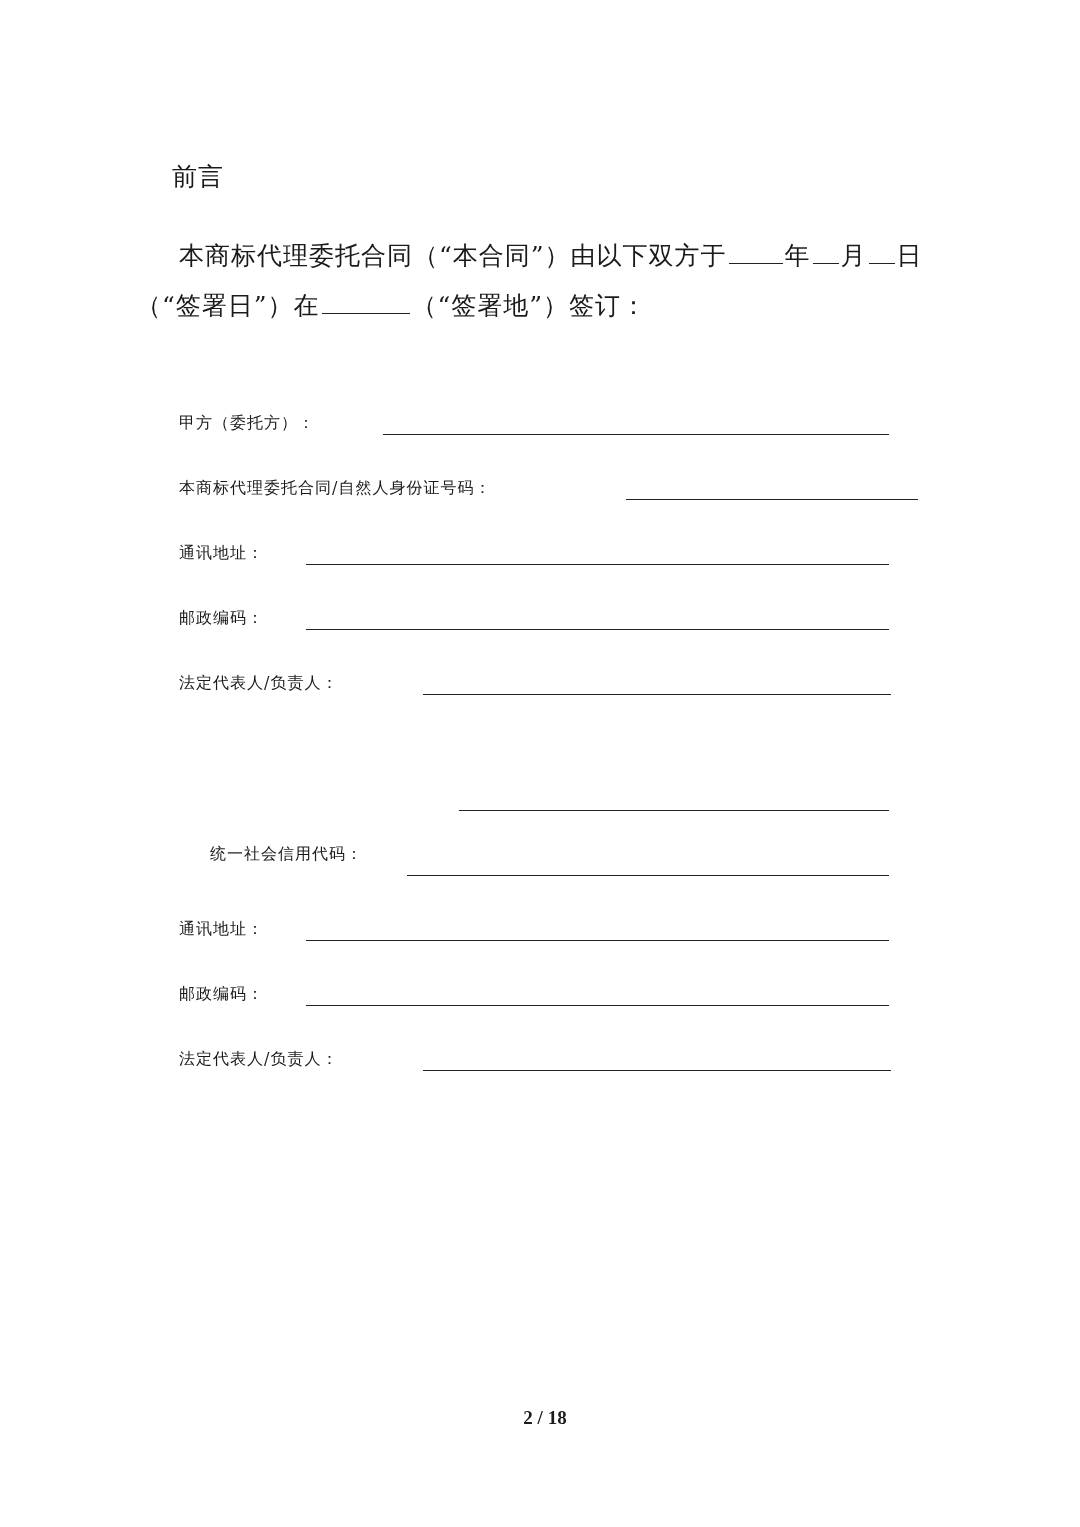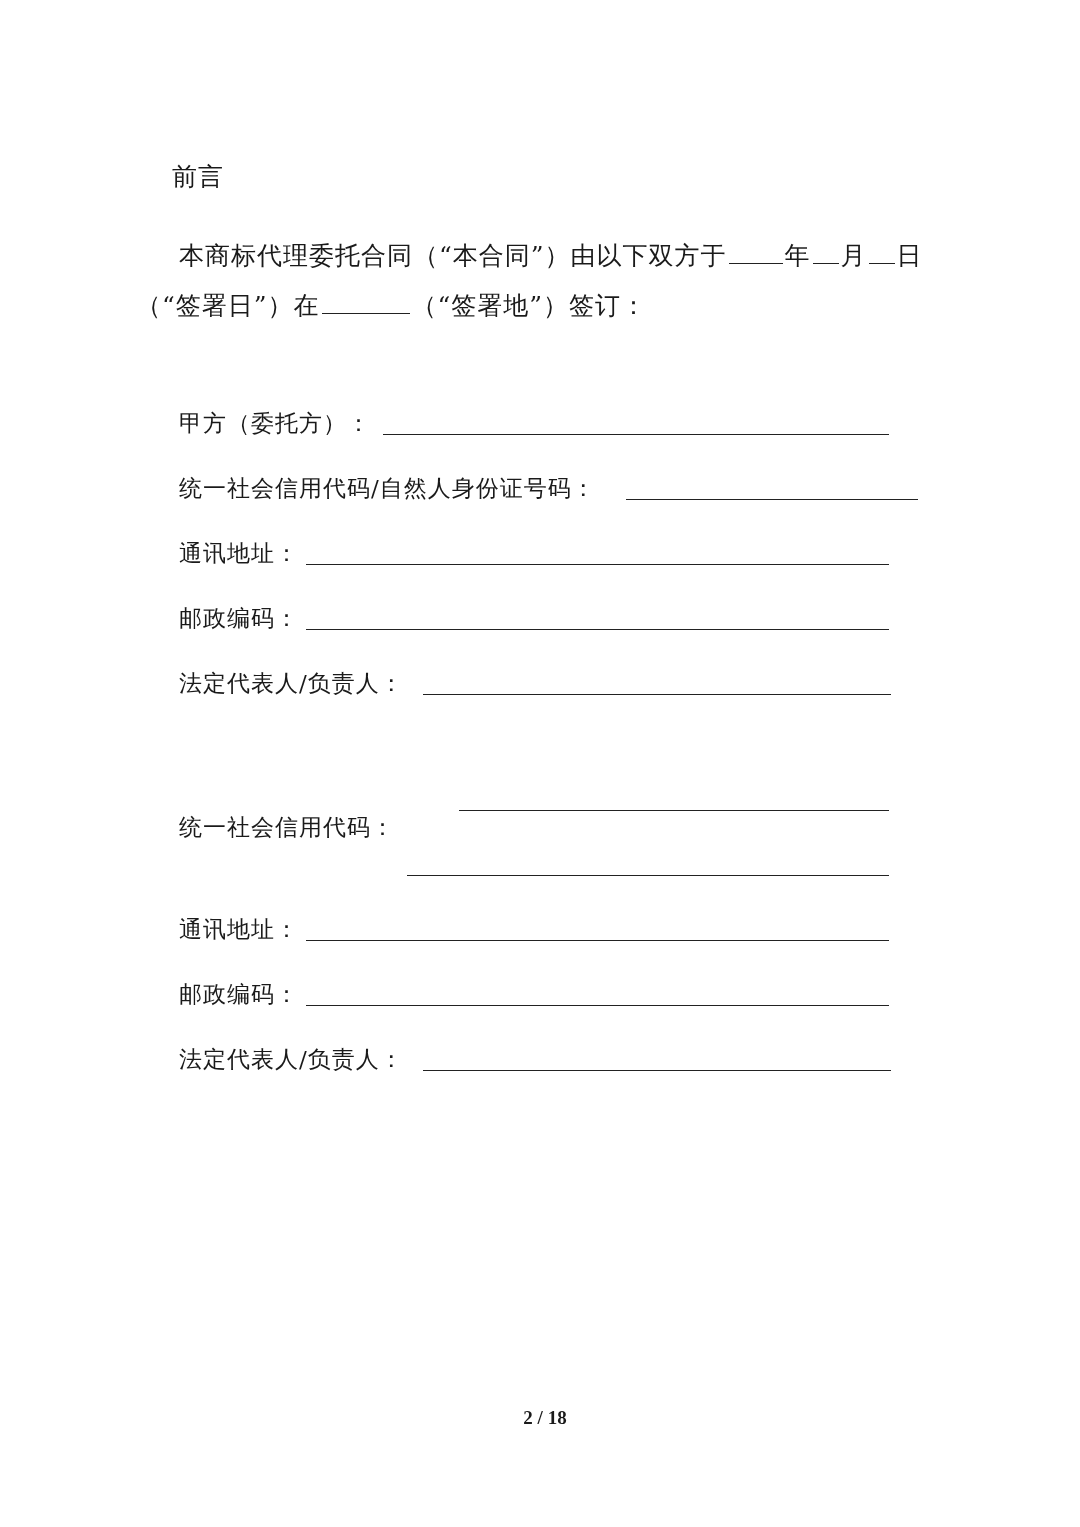--- a/index.html
+++ b/index.html
@@ -10,21 +10,21 @@
     }
     .page { position: absolute; left: 0; top: 0; width: 1080px; height: 1527px; }
     .line {
       position: absolute; font-size: 25px; line-height: 30px; white-space: nowrap;
       letter-spacing: 1px;
     }
     .blank {
       display: inline-block; border-bottom: 1.6px solid #222; height: 22px; vertical-align: baseline;
       margin: 0 2px;
     }
-    .field-row { position: absolute; left: 179px; font-size: 23px; line-height: 30px; white-space: nowrap; letter-spacing: 1px; }
+    .field-row { position: absolute; left: 179px; font-size: 16px; line-height: 30px; white-space: nowrap; letter-spacing: 1px; }
     .field-line { position: absolute; border-bottom: 1.6px solid #222; height: 0; }
     .page-number {
       position: absolute; left: 0; width: 1090px; top: 1407px; text-align: center;
       font-family: "Liberation Serif", serif; font-weight: bold; font-size: 19px;
     }
   </style>
 </head>
 <body>
 
 <div class="page">
@@ -35,35 +35,35 @@
     <span>（“签署日”）在</span><span class="blank" style="width:88px;"></span><span>（“签署地”）签订：</span>
   </div>
 
   <div class="line" style="left:179px; top:241px;">
     <span>本商标代理委托合同（“本合同”）由以下双方于</span><span class="blank" style="width:54px;"></span><span>年</span><span class="blank" style="width:26px;"></span><span>月</span><span class="blank" style="width:26px;"></span><span>日</span>
   </div>
 
   <div class="field-row" style="top:408px;">甲方（委托方）：</div>
   <div class="field-line" style="left:383px; width:506px; top:434px;"></div>
 
-  <div class="field-row" style="top:473px;">统一社会信用代码/自然人身份证号码：</div>
+  <div class="field-row" style="top:473px;">本商标代理委托合同/自然人身份证号码：</div>
   <div class="field-line" style="left:626px; width:292px; top:499px;"></div>
 
   <div class="field-row" style="top:538px;">通讯地址：</div>
   <div class="field-line" style="left:306px; width:583px; top:564px;"></div>
 
   <div class="field-row" style="top:603px;">邮政编码：</div>
   <div class="field-line" style="left:306px; width:583px; top:629px;"></div>
 
   <div class="field-row" style="top:668px;">法定代表人/负责人：</div>
   <div class="field-line" style="left:423px; width:468px; top:694px;"></div>
 
   <div class="field-line" style="left:459px; width:430px; top:810px;"></div>
 
-  <div class="field-row" style="top:812px;">统一社会信用代码：</div>
+  <div class="field-row" style="top:839px;margin-left:31px;">统一社会信用代码：</div>
   <div class="field-line" style="left:407px; width:482px; top:875px;"></div>
 
   <div class="field-row" style="top:914px;">通讯地址：</div>
   <div class="field-line" style="left:306px; width:583px; top:940px;"></div>
 
   <div class="field-row" style="top:979px;">邮政编码：</div>
   <div class="field-line" style="left:306px; width:583px; top:1005px;"></div>
 
   <div class="field-row" style="top:1044px;">法定代表人/负责人：</div>
   <div class="field-line" style="left:423px; width:468px; top:1070px;"></div>

